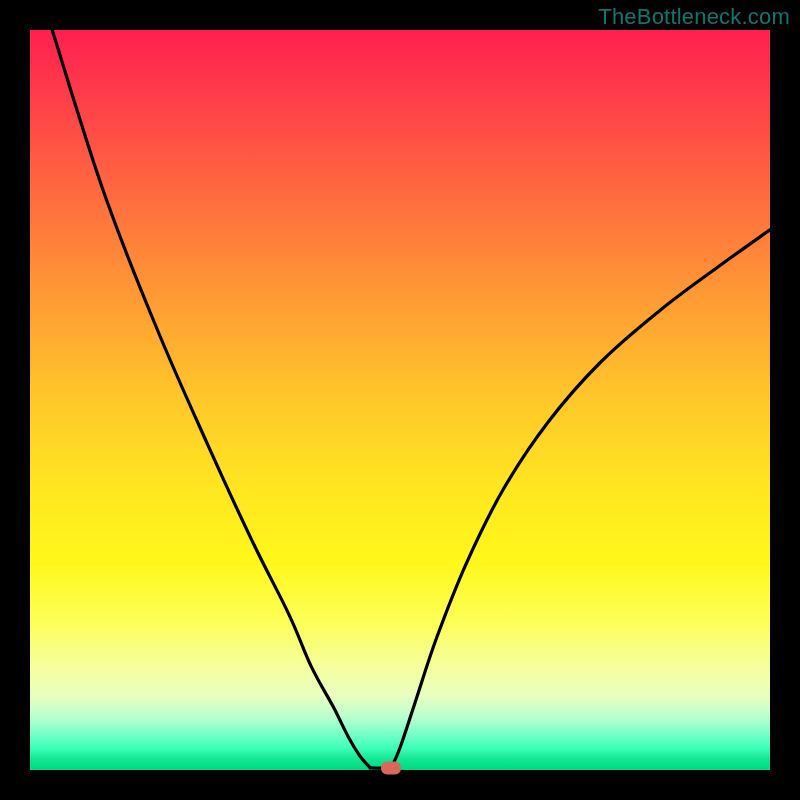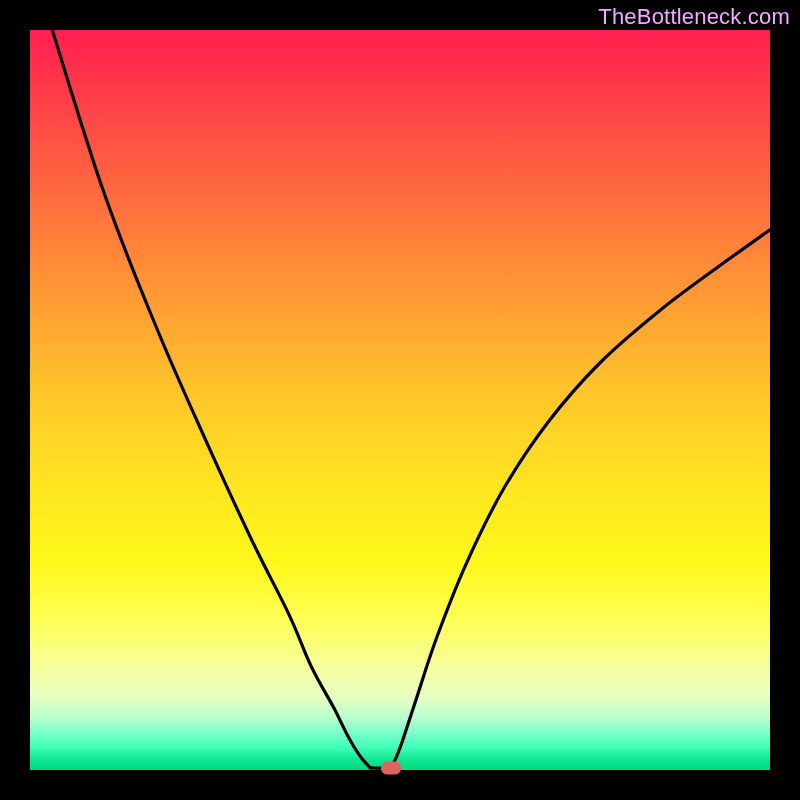--- a/index.html
+++ b/index.html
@@ -40,21 +40,21 @@
       #7affc8 95%,
       #3effb8 97%,
       #12e893 98.5%,
       #00d880 100%
     );
   }
   .watermark {
     position: absolute;
     top: 4px;
     right: 10px;
-    color: #f0abfc;
+    color: #0f766e;
     font-size: 22px;
     font-weight: 500;
     letter-spacing: 0.2px;
     z-index: 5;
   }
   svg.curve {
     position: absolute;
     left: 0;
     top: 0;
     width: 740px;

